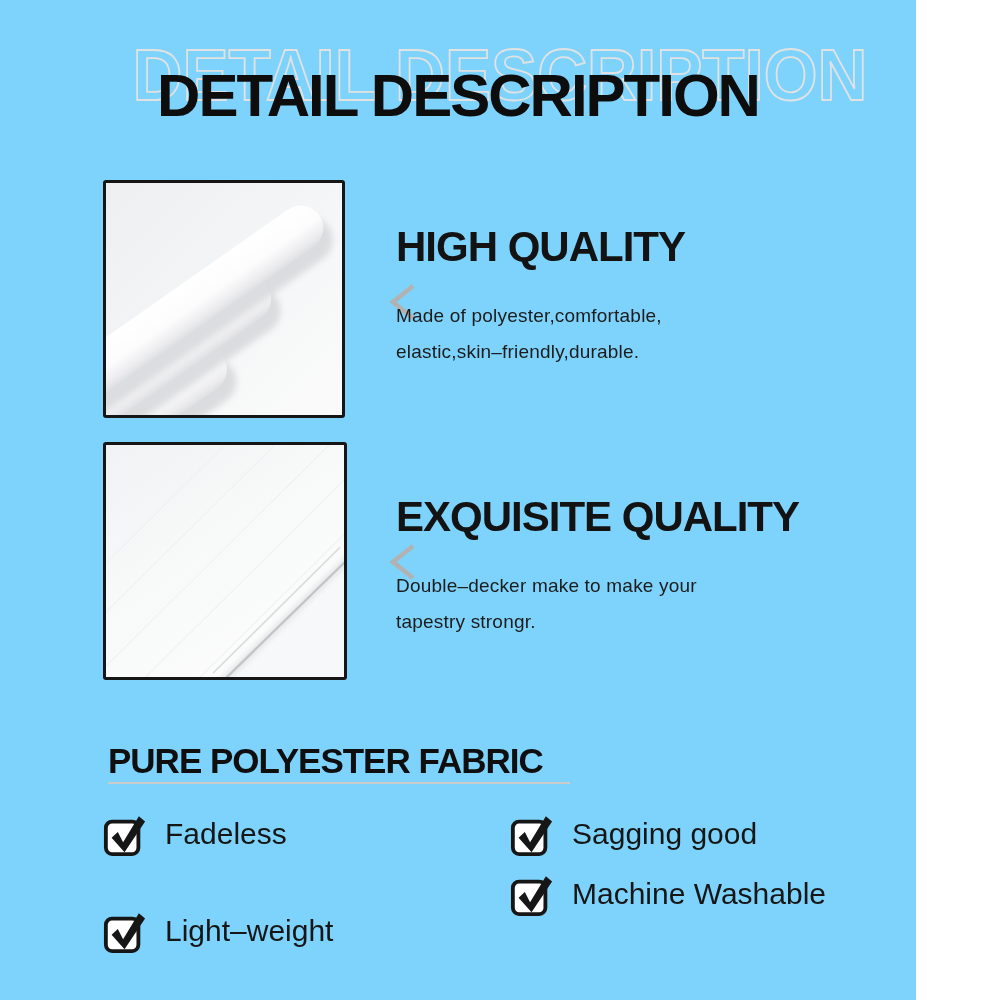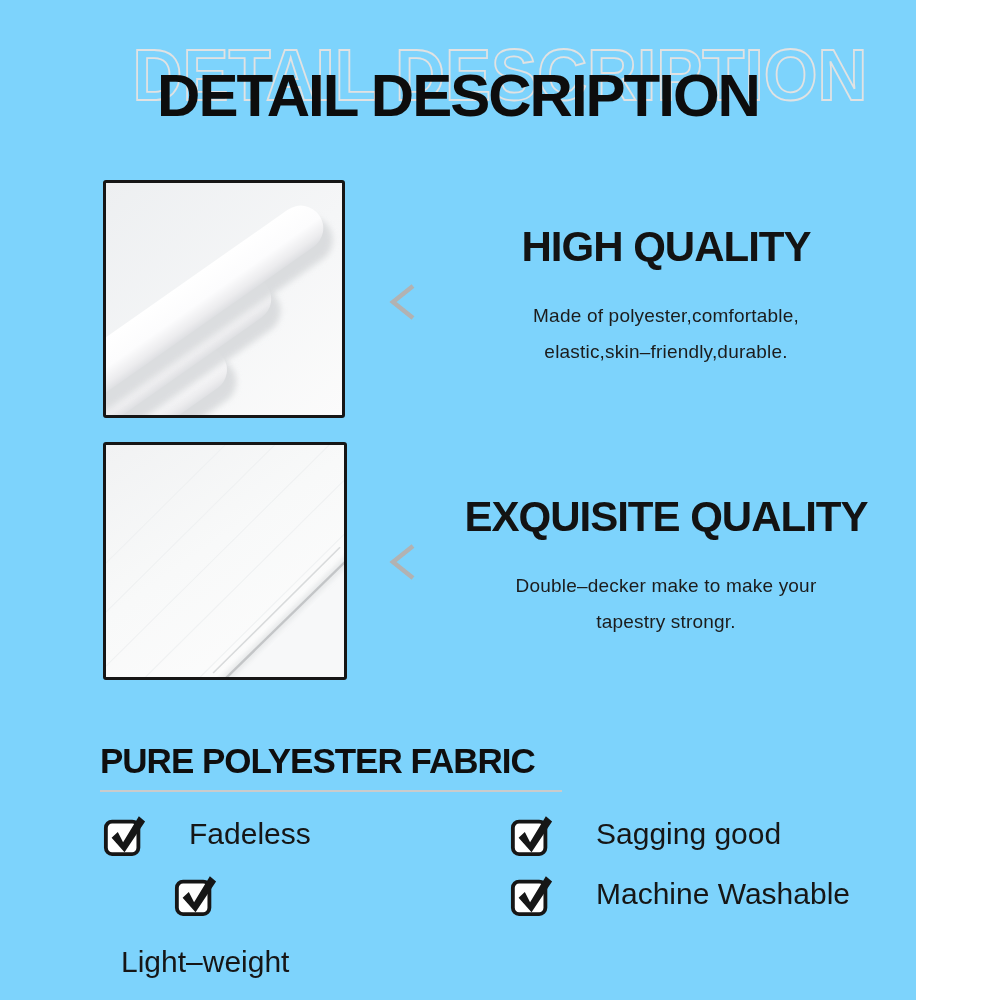--- a/index.html
+++ b/index.html
@@ -30,49 +30,49 @@
     background:#f7f7f7;overflow:hidden;
   }
   .card svg{display:block;width:100%;height:100%;}
   .card1{left:103px;top:180px;width:242px;height:238px;}
   .card2{left:103px;top:442px;width:244px;height:238px;}
   
   .chev{position:absolute;width:30px;height:40px;}
   .chev1{left:387px;top:282px;}
   .chev2{left:387px;top:542px;}
   
-  .info{position:absolute;left:420px;width:492px;text-align:center;}
+  .info{position:absolute;left:396px;width:492px;}
   .info-1{top:224px;}
   .info-2{top:494px;}
   .info h2{
     margin:0;font-size:42px;font-weight:bold;letter-spacing:-1px;
     line-height:1.1;color:#131313;
   }
   .info p{
     margin:28px 0 0;font-size:19px;line-height:36px;letter-spacing:.2px;
     color:#1c1c1c;white-space:pre-line;
   }
   
   h3.features-heading{
-    position:absolute;left:100px;top:740px;width:462px;margin:0;
+    position:absolute;left:108px;top:740px;width:462px;margin:0;
     font-size:35px;font-weight:bold;letter-spacing:-1px;line-height:1.2;
     color:#0f0f0f;
-    padding-bottom:8px;border-bottom:2px solid #cbcbcb;
+    padding-bottom:0;border-bottom:2px solid #cbcbcb;
     box-sizing:content-box;
   }
   .feature{
-    position:absolute;display:flex;align-items:center;height:44px;gap:24px;
+    position:absolute;display:flex;align-items:center;height:44px;
   }
   .feature .cb{width:44px;height:44px;flex:0 0 44px;}
   .feature .flabel{
     margin-left:18px;font-size:30px;line-height:44px;color:#161616;
     white-space:nowrap;
   }
   .f0{left:103px;top:812px;}
-  .f1{left:103px;top:872px;flex-direction:column;}
+  .f1{left:103px;top:909px;}
   .f2{left:510px;top:812px;}
   .f3{left:510px;top:872px;}
 </style>
 </head>
 <body>
 
 <div class="page">
 
   <svg class="ghost-svg" viewBox="0 0 1000 120" aria-hidden="true">
     <text x="500" y="64" text-anchor="middle" textLength="735" lengthAdjust="spacingAndGlyphs">DETAIL DESCRIPTION</text>

